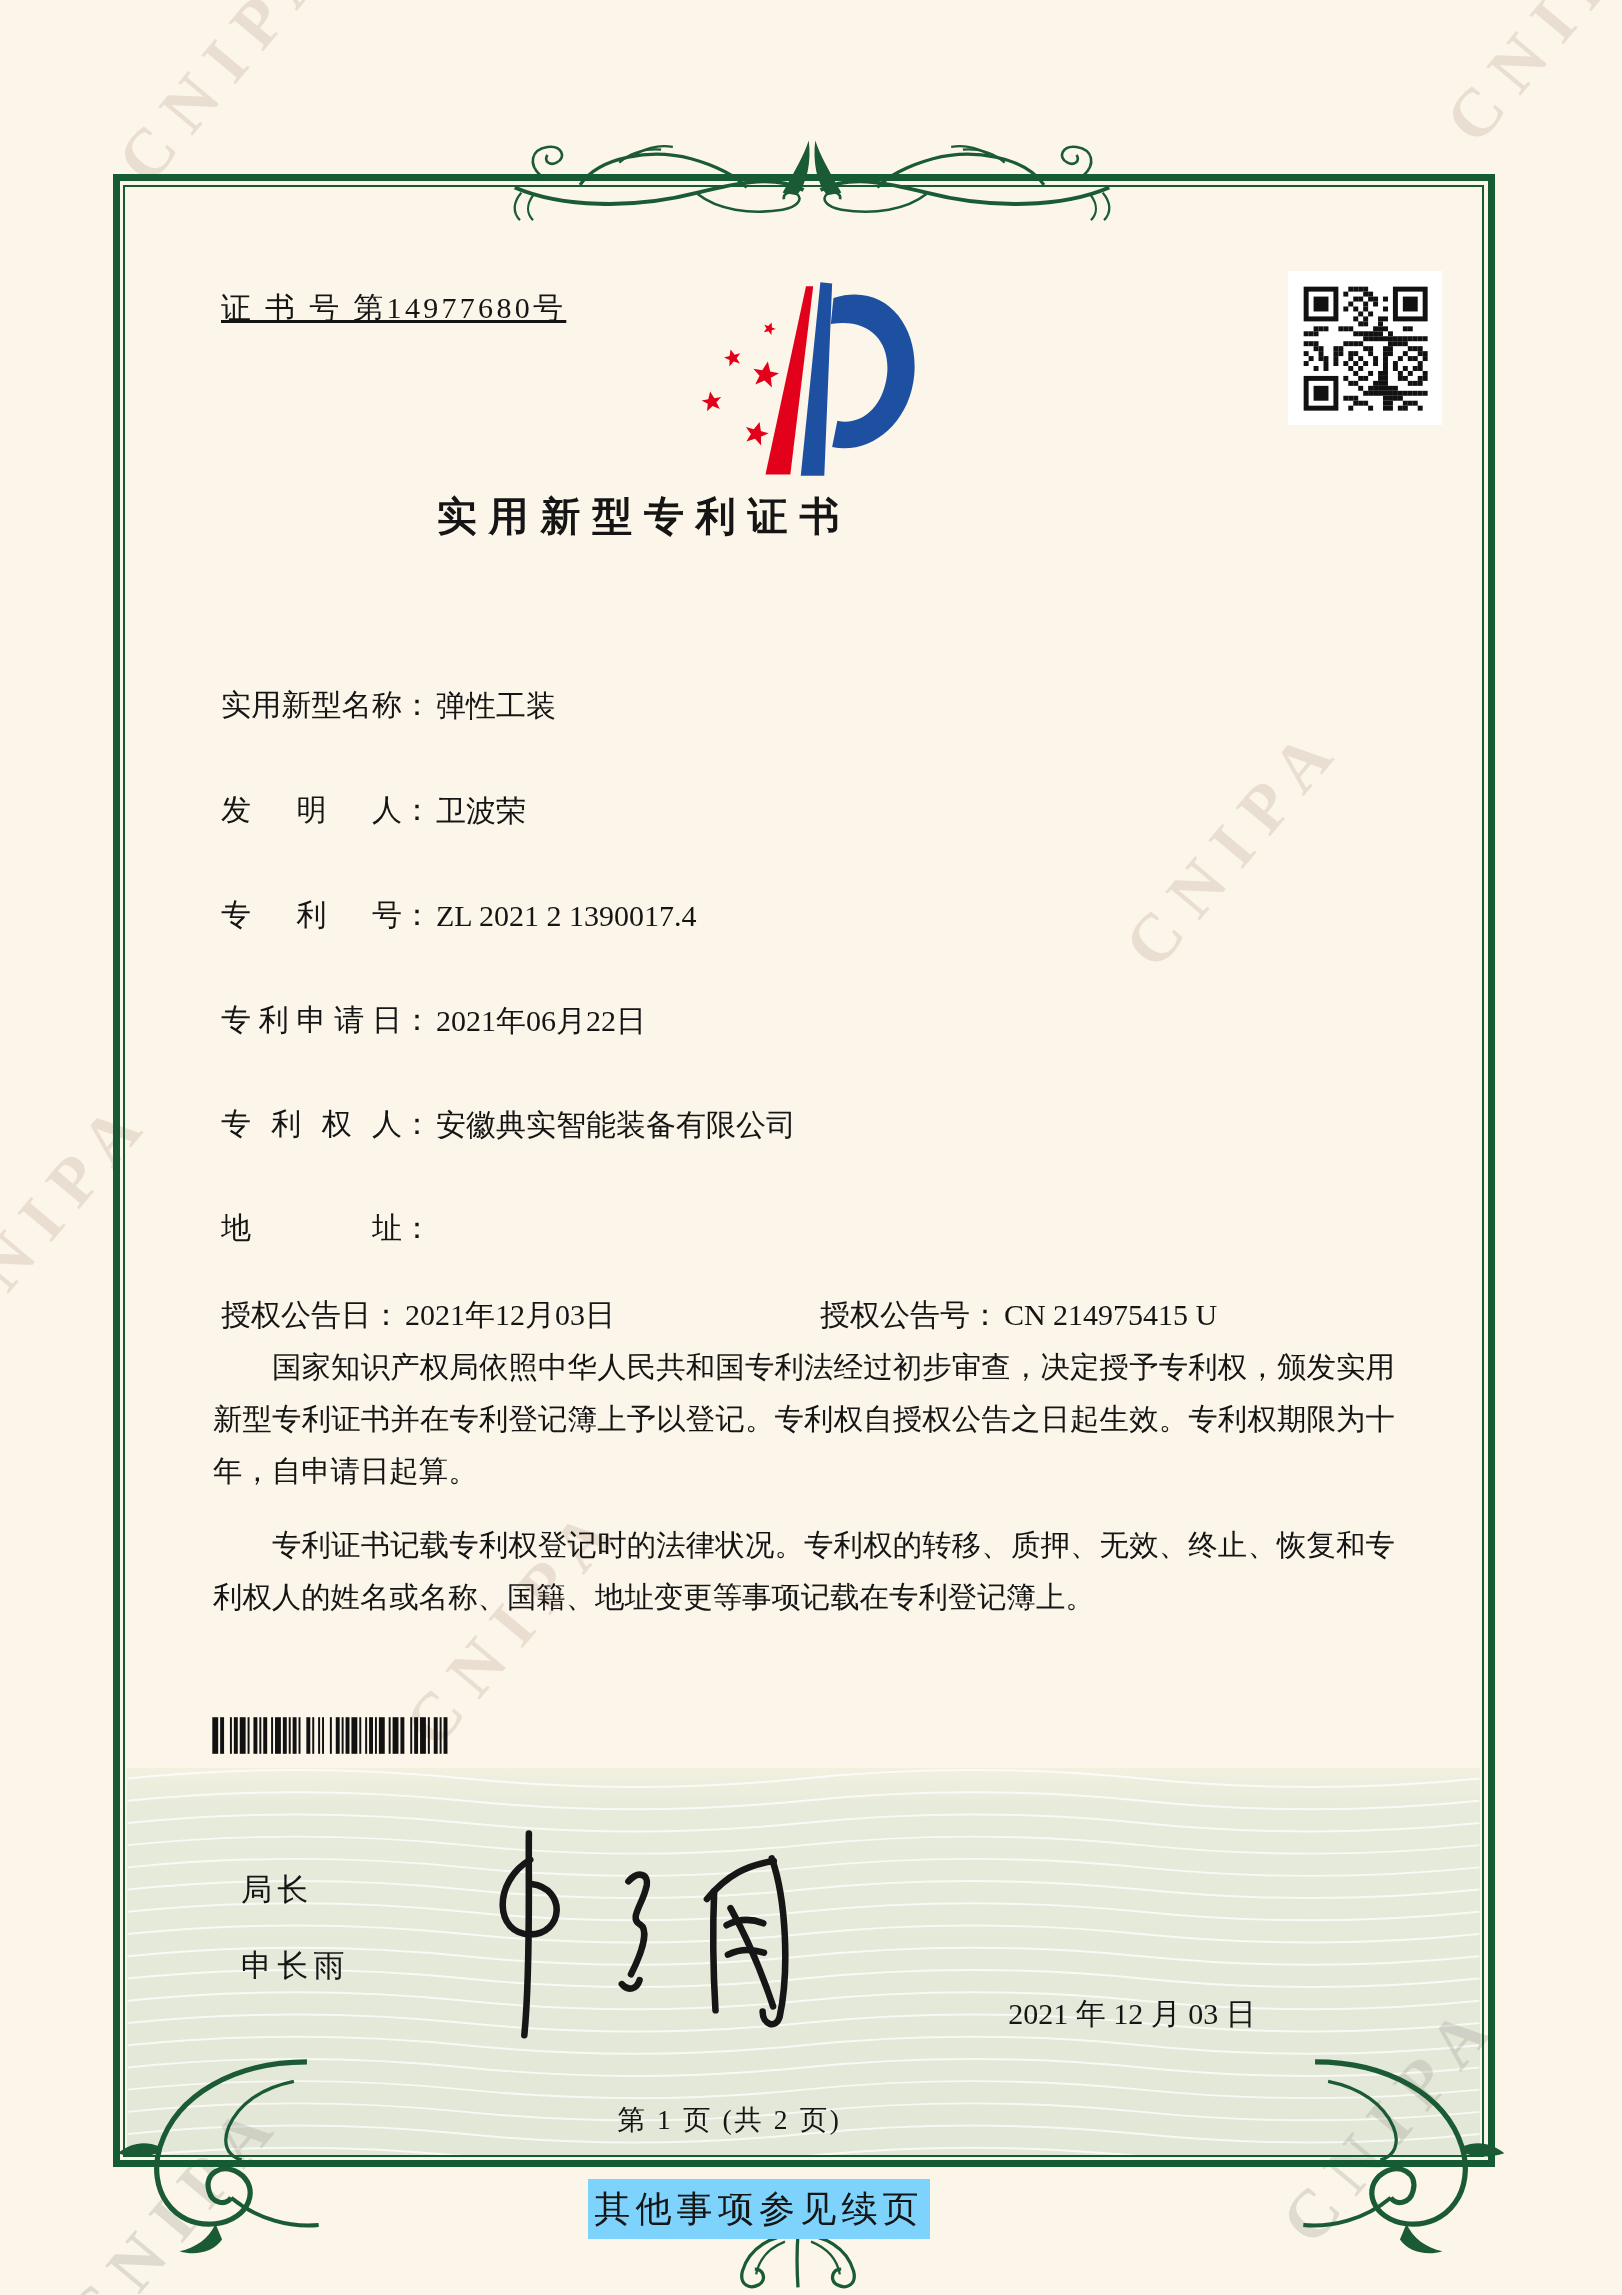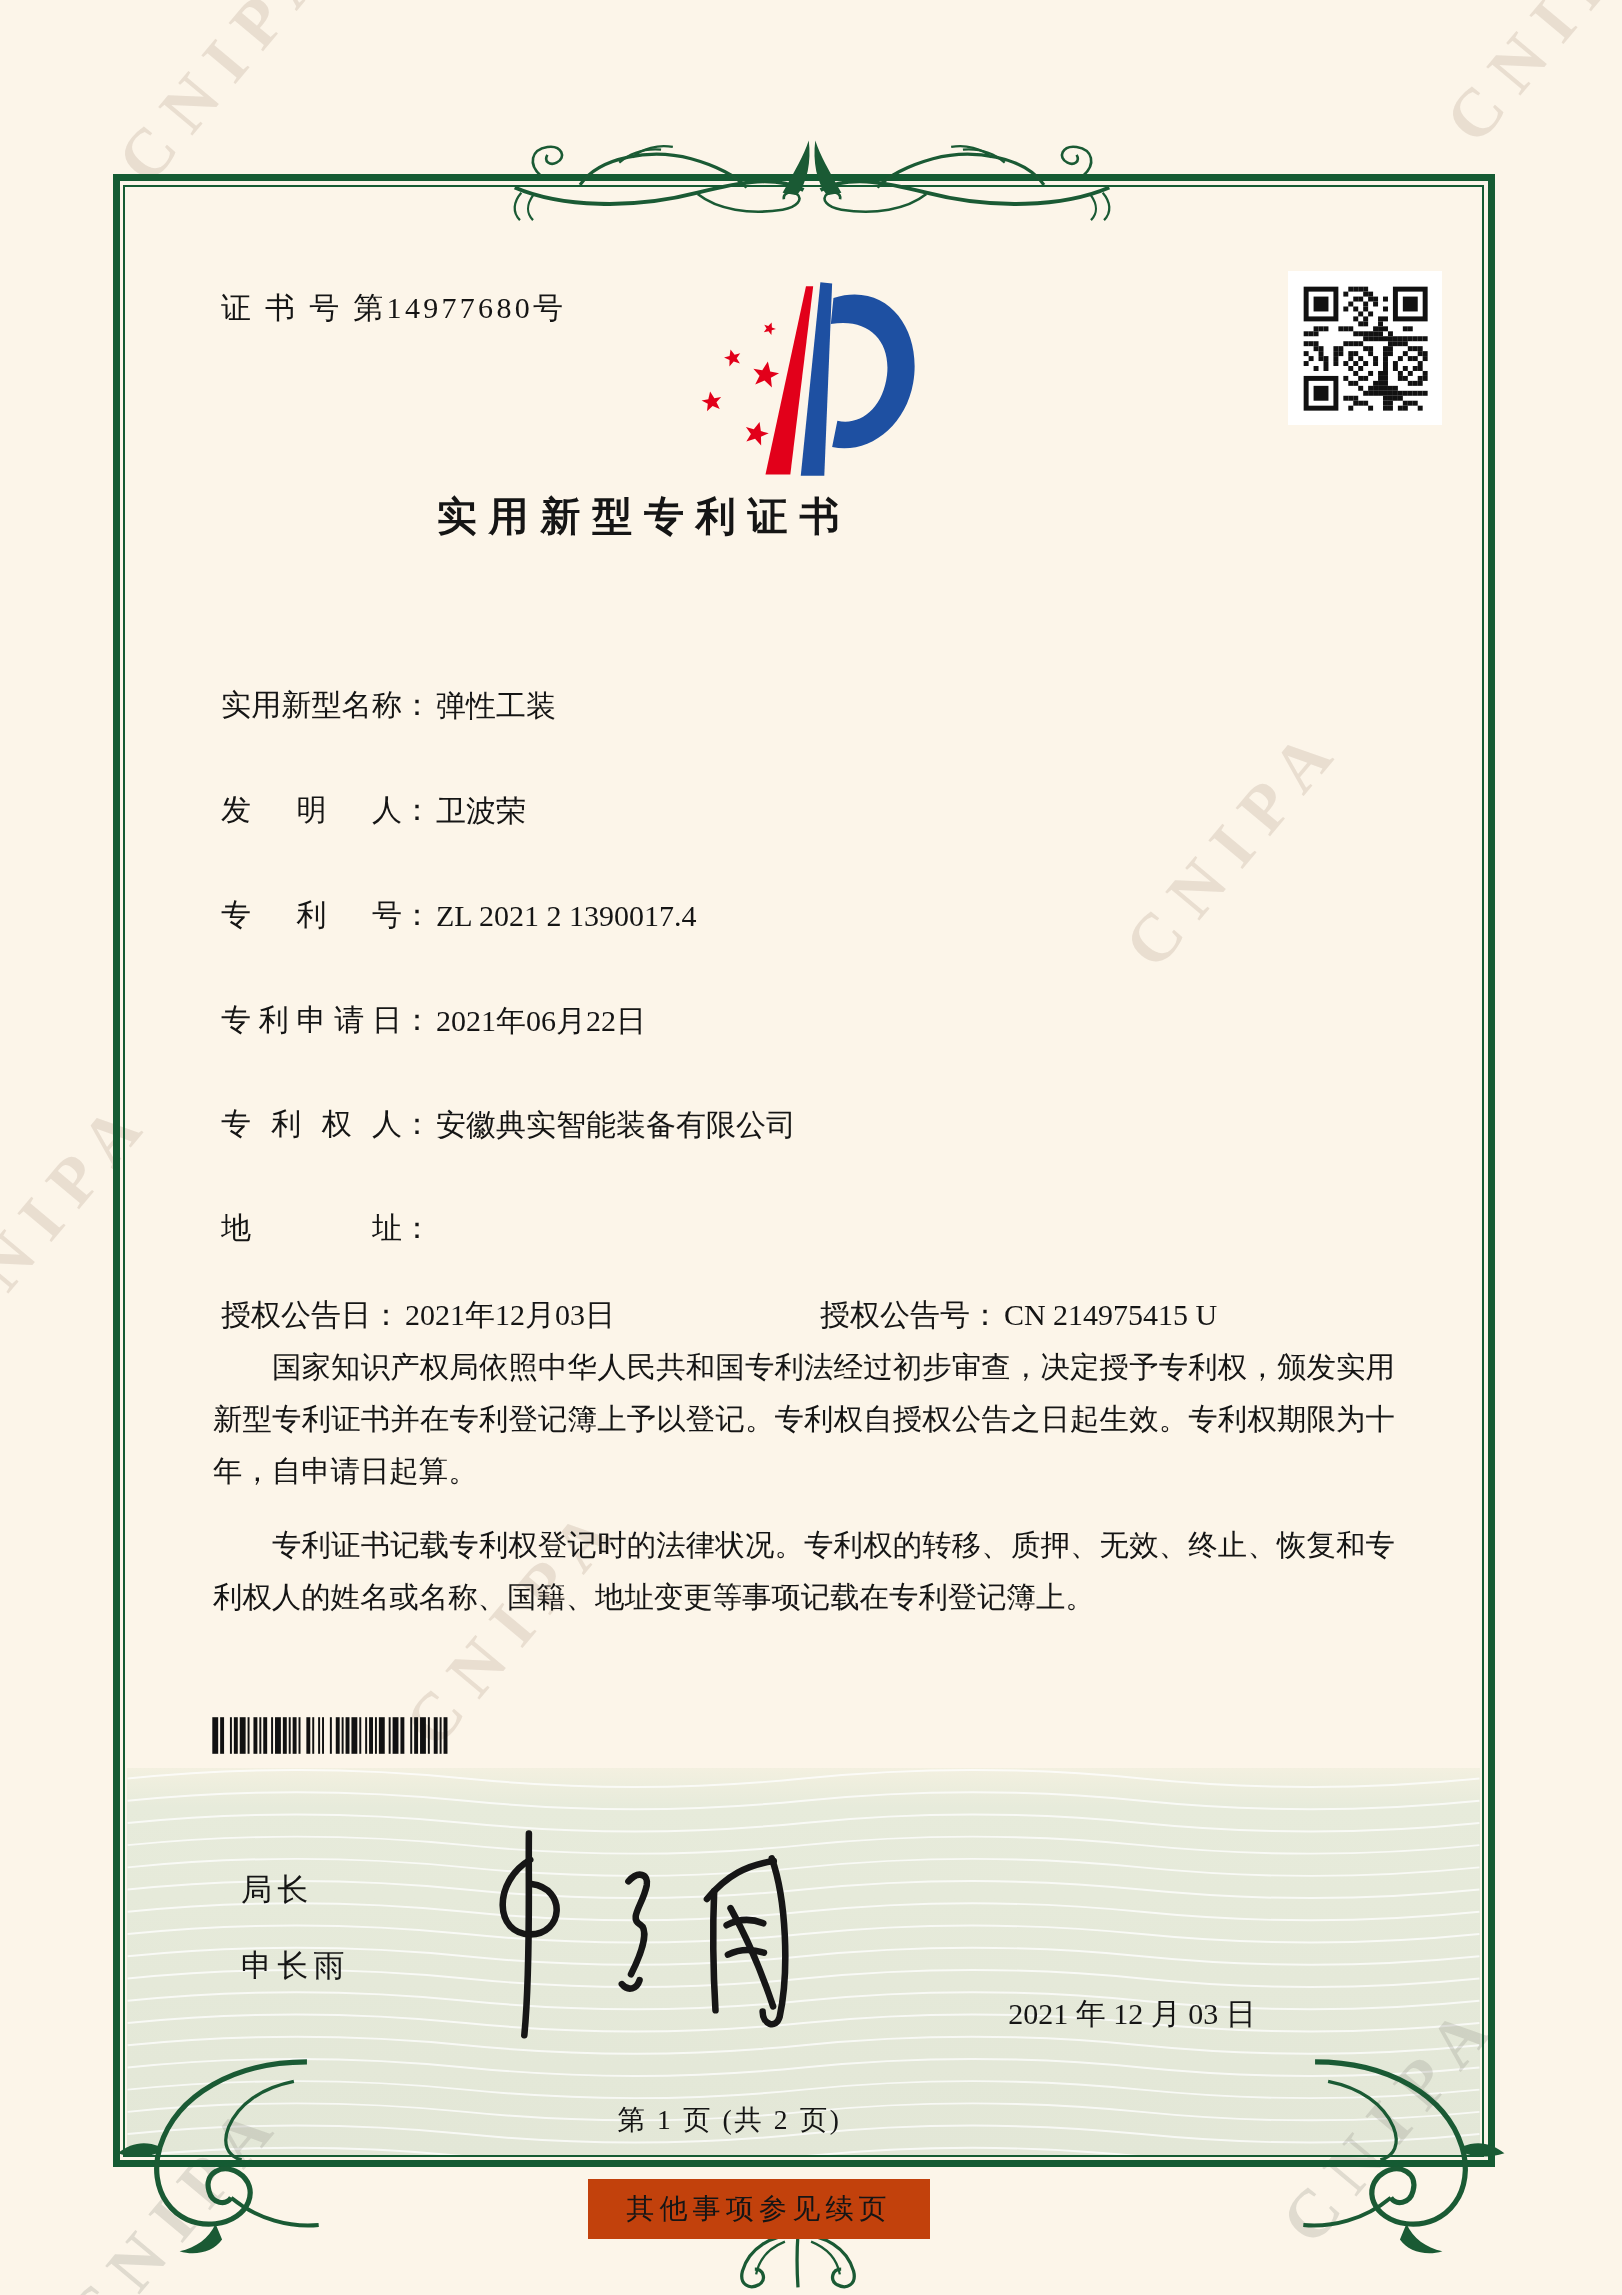--- a/index.html
+++ b/index.html
@@ -13,21 +13,21 @@
   
   .border-outer{left:113px;top:174px;width:1382px;height:1993px;border:7.2px solid #155b33;
       box-sizing:border-box;z-index:3;}
   .border-inner{left:123px;top:185px;width:1361px;height:1972px;border:2.6px solid #155b33;
       box-sizing:border-box;z-index:3;}
   
   .greenzone{left:127px;top:1768px;width:1353px;height:387px;z-index:1;
       background:linear-gradient(180deg,#f3f0e0 0%,#e7ebdb 10%,#e3e7d7 100%);}
   .greenzone svg{position:absolute;left:0;top:0;}
   
-  .certno{left:221px;top:288px;font-size:30px;letter-spacing:3.3px;z-index:5;}
+  .certno{left:221px;top:288px;font-size:30px;letter-spacing:3.3px;z-index:5;text-decoration:underline;}
   .title{left:0;top:489px;width:1288px;text-align:center;font-size:40px;font-weight:bold;
       letter-spacing:11.8px;z-index:5;}
   .logo{left:692px;top:247px;z-index:5;}
   .qrbox{left:1288px;top:271px;width:154px;height:154px;background:#ffffff;z-index:5;}
   
   .field{position:absolute;left:221px;display:flex;font-size:30px;line-height:41px;z-index:5;}
   .flabel{display:inline-block;width:181px;text-align:justify;text-align-last:justify;}
   .flabel-auto{display:inline-block;}
   .colon{display:inline-block;margin-right:3.9px;}
   .fvalue{display:inline-block;max-width:870px;line-height:43px;}
@@ -35,22 +35,22 @@
       text-align:justify;z-index:5;}
   .legal p{margin:0;text-indent:59px;}
   .legal p + p{margin-top:22px;}
   
   .barcode{left:211px;top:1717px;z-index:5;}
   
   .director{left:241px;font-size:31px;letter-spacing:5.2px;z-index:5;}
   .signature{left:432px;top:1819px;z-index:5;}
   .signdate{left:949px;top:1994px;width:366px;text-align:center;font-size:30px;z-index:5;}
   .pageinfo{left:0;top:2102px;width:1459px;text-align:center;font-size:27.5px;letter-spacing:2.6px;z-index:5;}
-  .footnote{left:588px;top:2179px;width:342px;height:60px;background:#c2410c;z-index:5;
-      display:flex;align-items:center;justify-content:center;font-size:28px;letter-spacing:5.2px;}
+  .footnote{left:588px;top:2179px;width:342px;height:60px;background:#7dd3fc;z-index:5;
+      display:flex;align-items:center;justify-content:center;font-size:36px;letter-spacing:5.2px;}
   .orn{z-index:4;pointer-events:none;}
 </style>
 </head>
 <body>
 
 <div class="wm" style="left:79px;top:19.6px;">CNIPA</div>
 <div class="wm" style="left:1407px;top:-19.6px;">CNIPA</div>
 <div class="wm" style="left:1086px;top:805px;">CNIPA</div>
 <div class="wm" style="left:-105px;top:1178px;">CNIPA</div>
 <div class="wm" style="left:366px;top:1584px;">CNIPA</div>

